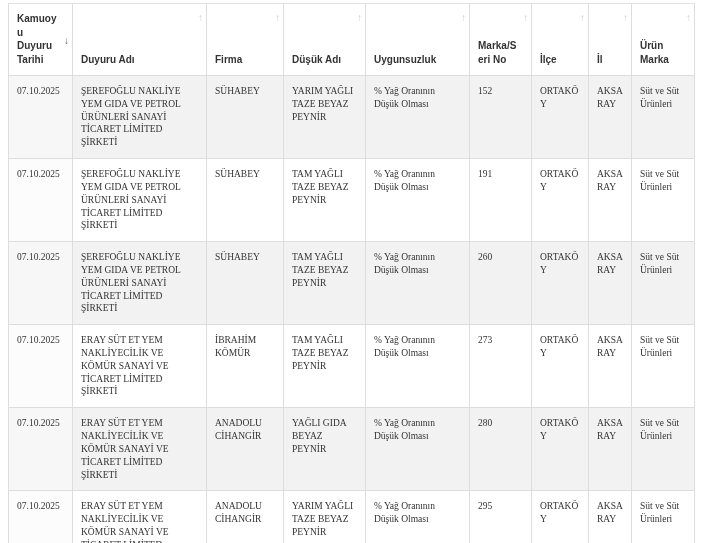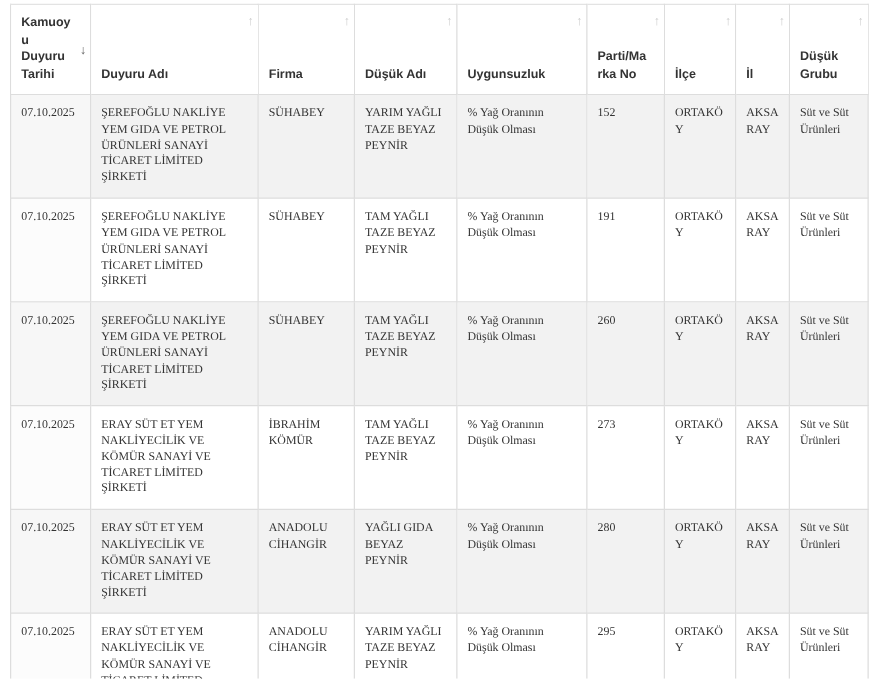--- a/index.html
+++ b/index.html
@@ -105,33 +105,33 @@
         </th>
         <th>
           <span>Düşük Adı</span>
           <span class="sort-icon unsorted">↑</span>
         </th>
         <th>
           <span>Uygunsuzluk</span>
           <span class="sort-icon unsorted">↑</span>
         </th>
         <th>
-          <span>Parti/Marka No</span>
+          <span>Marka/Seri No</span>
           <span class="sort-icon unsorted">↑</span>
         </th>
         <th>
           <span>İlçe</span>
           <span class="sort-icon unsorted">↑</span>
         </th>
         <th>
           <span>İl</span>
           <span class="sort-icon unsorted">↑</span>
         </th>
         <th>
-          <span>Düşük Grubu</span>
+          <span>Ürün Marka</span>
           <span class="sort-icon unsorted">↑</span>
         </th>
       </tr>
     </thead>
     <tbody id="table-body">
         <tr class="stripe-odd">
           <td class="sorted-col">07.10.2025</td>
           <td>ŞEREFOĞLU NAKLİYE YEM GIDA VE PETROL ÜRÜNLERİ SANAYİ TİCARET LİMİTED ŞİRKETİ</td>
           <td>SÜHABEY</td>
           <td>YARIM YAĞLI TAZE BEYAZ PEYNİR</td>

